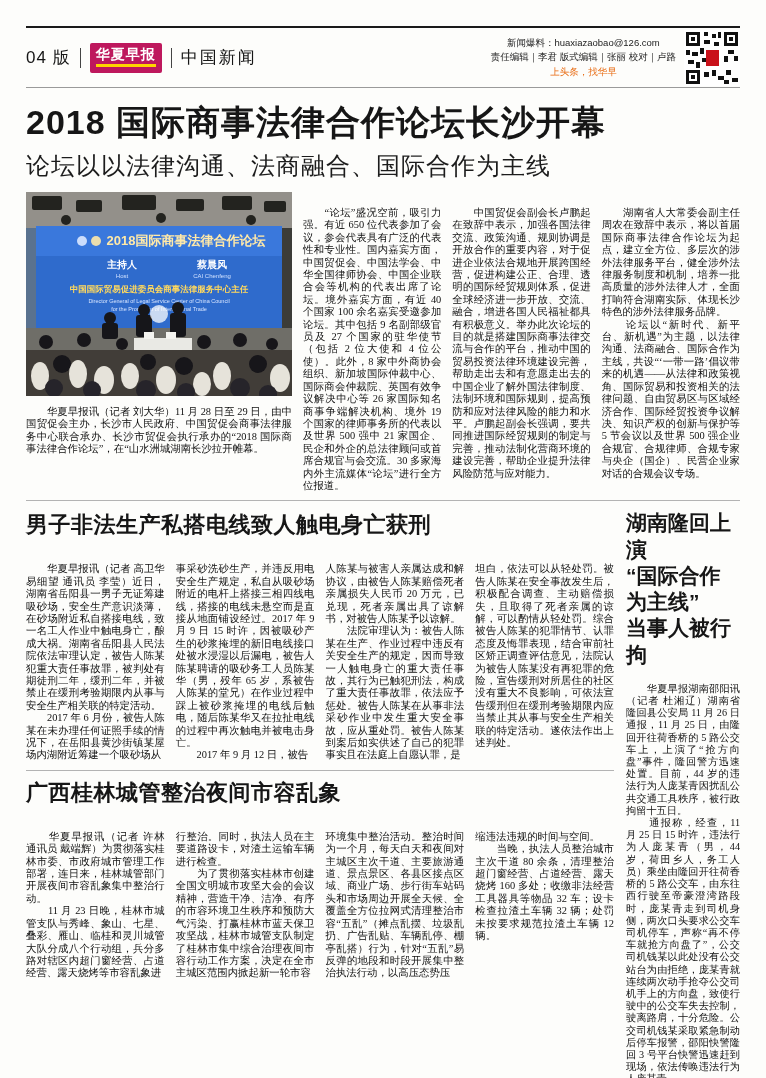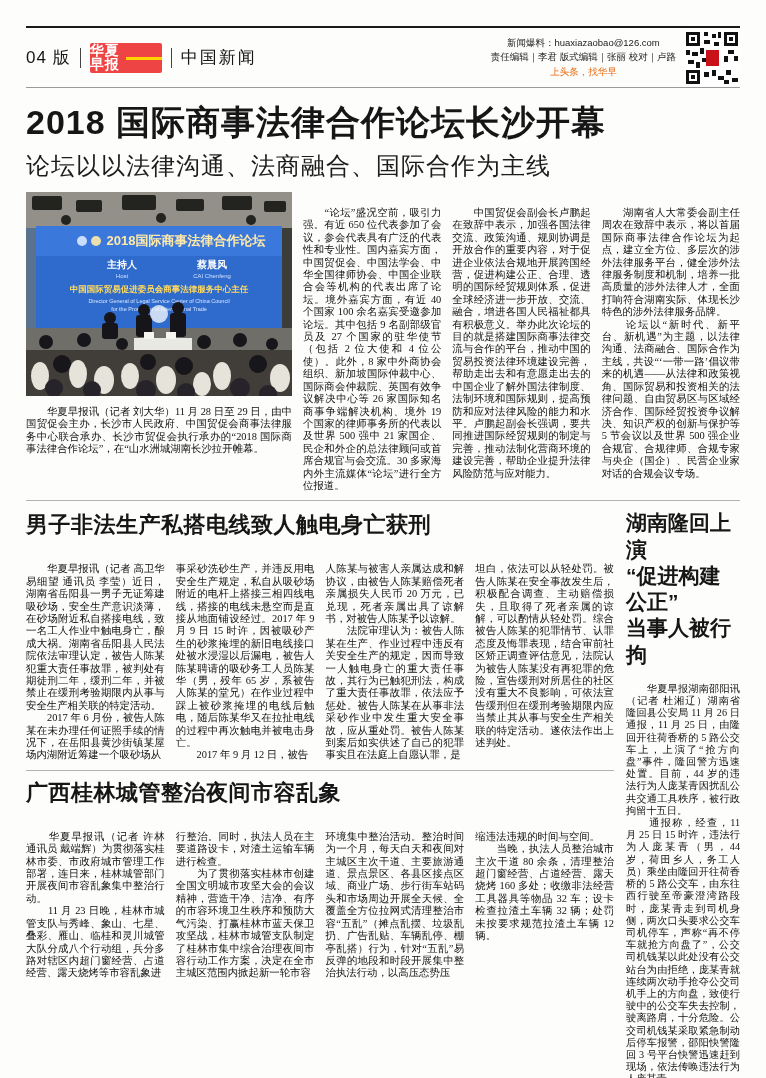--- a/index.html
+++ b/index.html
@@ -12,22 +12,22 @@
   
   .header{
     border-top:2px solid #1a1a1a;border-bottom:1px solid #9a9a9a;
     display:flex;justify-content:space-between;align-items:center;
     padding:5px 0 5px 0;height:62px;box-sizing:border-box;
   }
   .hleft{display:flex;align-items:center;gap:9px;font-family:"Liberation Sans","DejaVu Sans",sans-serif;}
   .pagenum{font-size:17px;letter-spacing:1px;text-align:right;}
   .vbar{width:1px;height:20px;background:#444;}
   .logo{
-    background:#ef4444;color:#fff;width:72px;height:30px;border-radius:2px;
-    display:flex;flex-direction:row;align-items:center;justify-content:center;line-height:1;
+    background:#be185d;color:#fff;width:72px;height:30px;border-radius:2px;
+    display:flex;flex-direction:column;align-items:center;justify-content:center;line-height:1;
   }
   .logo .cn{font-family:"Liberation Serif",serif;font-weight:bold;font-size:14px;letter-spacing:1px;}
   .logo .bar{margin-top:2px;width:60px;height:3px;background:#ffd400;}
   .section{font-size:17px;letter-spacing:2px;}
   .hright{display:flex;align-items:center;gap:8px;}
   .hinfo{text-align:center;font-size:9.5px;line-height:1.5;font-family:"Liberation Sans","DejaVu Sans",sans-serif;color:#222;}
   .hinfo .slogan{color:#e86a10;}
   
   .h1{font-family:"Liberation Sans","DejaVu Sans",sans-serif;font-weight:bold;font-size:34px;letter-spacing:1px;margin:12px 0 4px 0;}
   .h2{font-size:24px;letter-spacing:1px;margin:0 0 10px 0;color:#1c1c1c;}
@@ -226,21 +226,21 @@
         <div class="col btxt">行整治。同时，执法人员在主要道路设卡，对渣土运输车辆进行检查。
 　　为了贯彻落实桂林市创建全国文明城市攻坚大会的会议精神，营造干净、洁净、有序的市容环境卫生秩序和预防大气污染、打赢桂林市蓝天保卫攻坚战，桂林市城管支队制定了桂林市集中综合治理夜间市容行动工作方案，决定在全市主城区范围内掀起新一轮市容</div>
         <div class="col btxt">环境集中整治活动。整治时间为一个月，每天白天和夜间对主城区主次干道、主要旅游通道、景点景区、各县区接点区域、商业广场、步行街车站码头和市场周边开展全天候、全覆盖全方位拉网式清理整治市容“五乱”（摊点乱摆、垃圾乱扔、广告乱贴、车辆乱停、棚亭乱搭）行为，针对“五乱”易反弹的地段和时段开展集中整治执法行动，以高压态势压</div>
         <div class="col btxt">缩违法违规的时间与空间。
 　　当晚，执法人员整治城市主次干道 80 余条，清理整治超门窗经营、占道经营、露天烧烤 160 多处；收缴非法经营工具器具等物品 32 车；设卡检查拉渣土车辆 32 辆；处罚未按要求规范拉渣土车辆 12 辆。</div>
       </div>
     </div>
     <div class="sidebar">
       <div class="sb-h">
         <div>湖南隆回上演</div>
-        <div>“促进构建公正”</div>
+        <div>“国际合作为主线”</div>
         <div>当事人被行拘</div>
       </div>
       <div class="btxt">　　华夏早报湖南邵阳讯（记者 杜湘辽）湖南省隆回县公安局 11 月 26 日通报，11 月 25 日，由隆回开往荷香桥的 5 路公交车上，上演了“抢方向盘”事件，隆回警方迅速处置。目前，44 岁的违法行为人庞某青因扰乱公共交通工具秩序，被行政拘留十五日。
 　　通报称，经查，11 月 25 日 15 时许，违法行为人庞某青（男，44 岁，荷田乡人，务工人员）乘坐由隆回开往荷香桥的 5 路公交车，由东往西行驶至帝豪澄湾路段时，庞某青走到司机身侧，两次口头要求公交车司机停车，声称“再不停车就抢方向盘了”，公交司机钱某以此处没有公交站台为由拒绝，庞某青就连续两次动手抢夺公交司机手上的方向盘，致使行驶中的公交车失去控制，驶离路肩，十分危险。公交司机钱某采取紧急制动后停车报警，邵阳快警隆回 3 号平台快警迅速赶到现场，依法传唤违法行为人庞某青。
 　　25 日晚，违法行为人庞某青因扰乱公共交通工具秩序，被行政拘留十五日。</div>
     </div>
   </div>
 
 </div>
 

